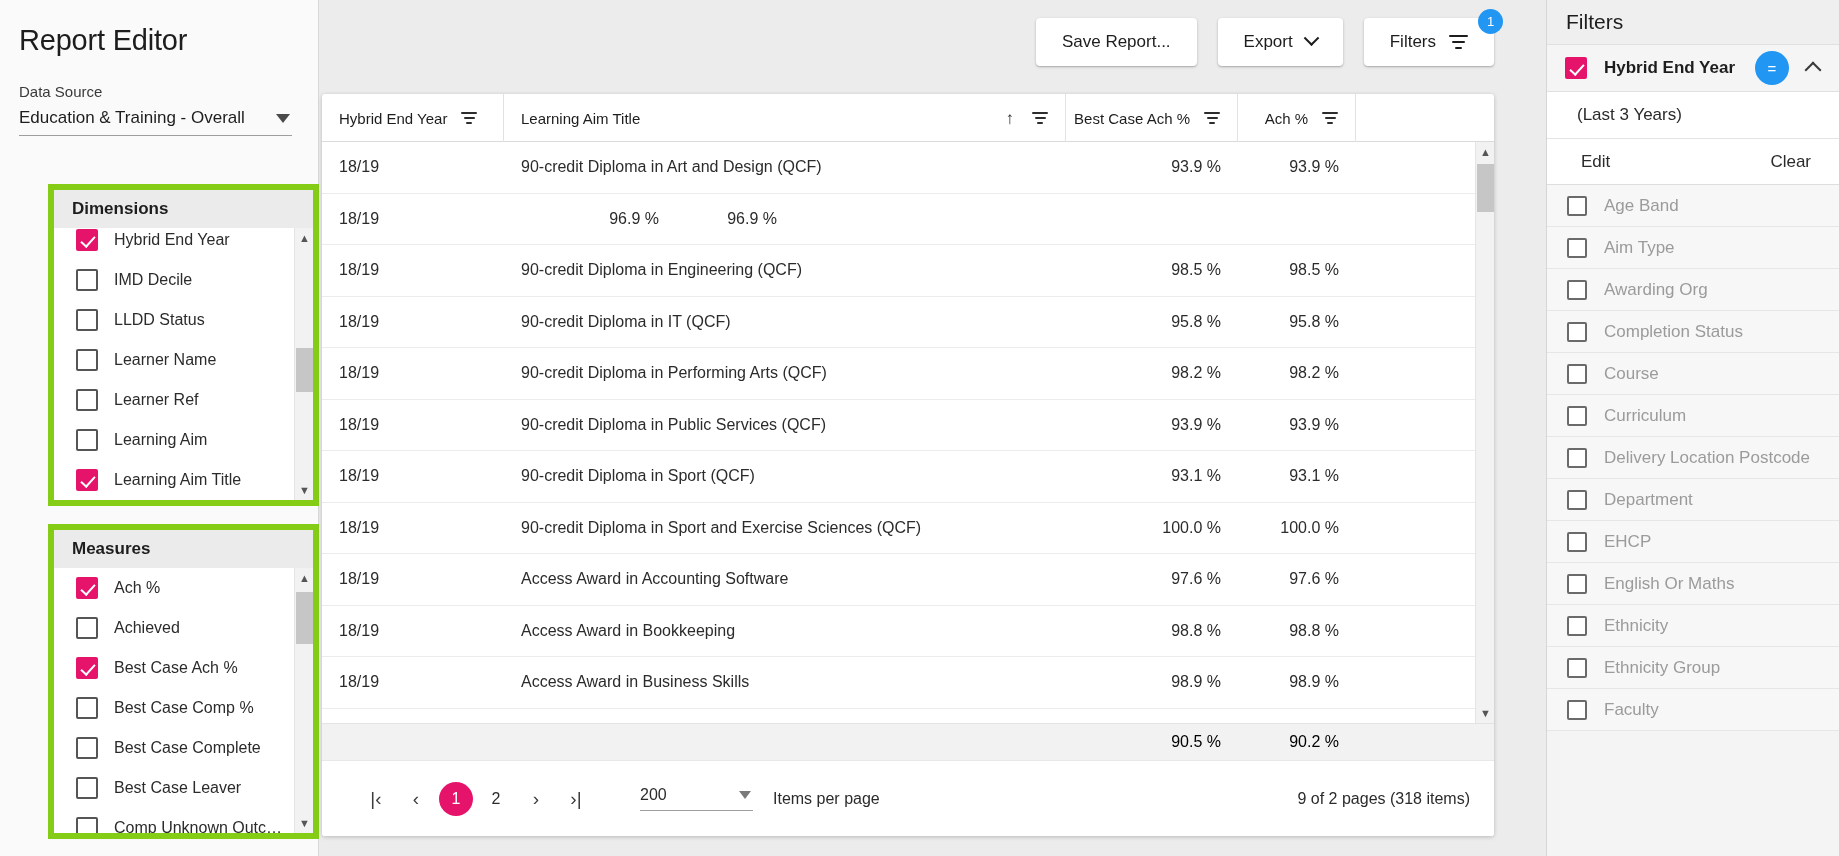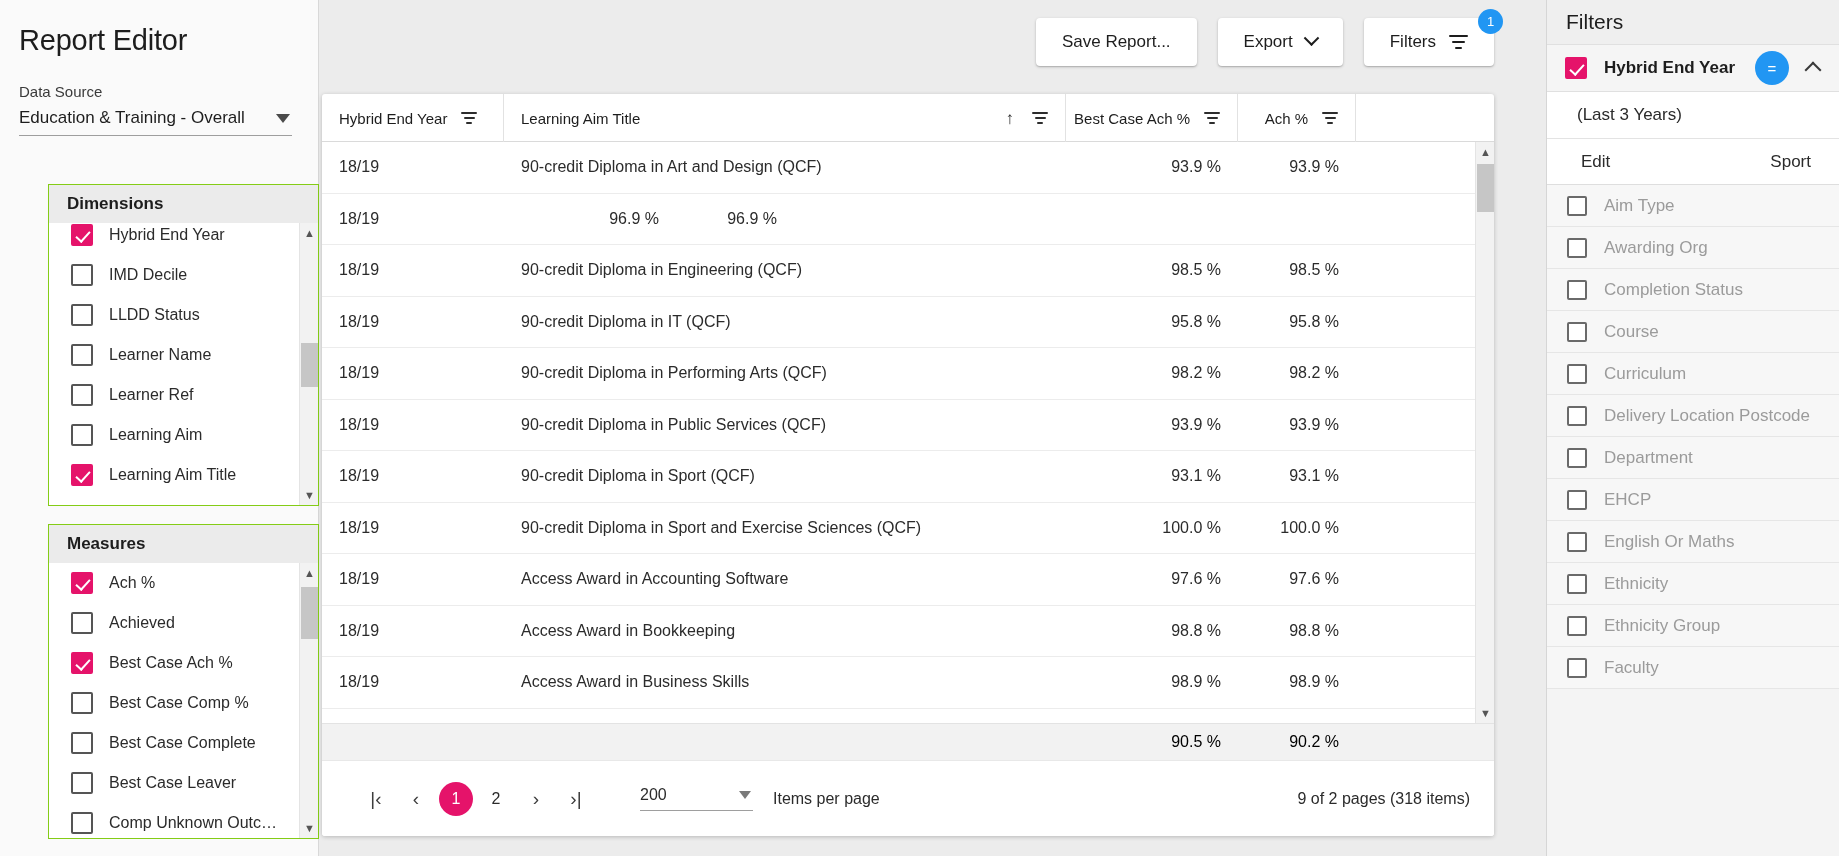--- a/index.html
+++ b/index.html
@@ -32,21 +32,21 @@
   }
   .ds-select span { font-size: 17px; color: #1d1d1d; }
   .caret-down {
     width: 0; height: 0;
     border-left: 7px solid transparent; border-right: 7px solid transparent;
     border-top: 9px solid #4a4a4a; margin-right: 2px;
   }
 
   .panel {
     margin: 0 24px 0 24px; width: 271px;
-    background: #fff; border: 1px solid #84cc16;
+    background: #fff; border: 6px solid #84cc16;
   }
   .panel.dimensions { position: absolute; left: 24px; top: 184px; height: 322px; }
   .panel.measures   { position: absolute; left: 24px; top: 524px; height: 315px; }
   .panel-head {
     background: #ebebeb; height: 38px; display: flex; align-items: center;
     padding-left: 18px; font-size: 17px; color: #1d1d1d; font-weight: 700;
   }
   .panel-body {
     position: relative; height: calc(100% - 38px);
     overflow: hidden; background: #fff;
@@ -515,24 +515,28 @@
       <div class="fp-active-head">
         <span class="cb checked"></span>
         <span class="name">Hybrid End Year</span>
         <span class="eq-chip">=</span>
         <span class="chev-up"></span>
       </div>
     </div>
     <div class="fp-value">(Last 3 Years)</div>
     <div class="fp-actions">
       <a>Edit</a>
-      <a>Sport</a>
+      <a>Clear</a>
     </div>
 
     <div id="fp-list">
+        <div class="fp-item">
+          <span class="cb"></span>
+          <span class="lbl">Age Band</span>
+        </div>
         <div class="fp-item">
           <span class="cb"></span>
           <span class="lbl">Aim Type</span>
         </div>
         <div class="fp-item">
           <span class="cb"></span>
           <span class="lbl">Awarding Org</span>
         </div>
         <div class="fp-item">
           <span class="cb"></span>

